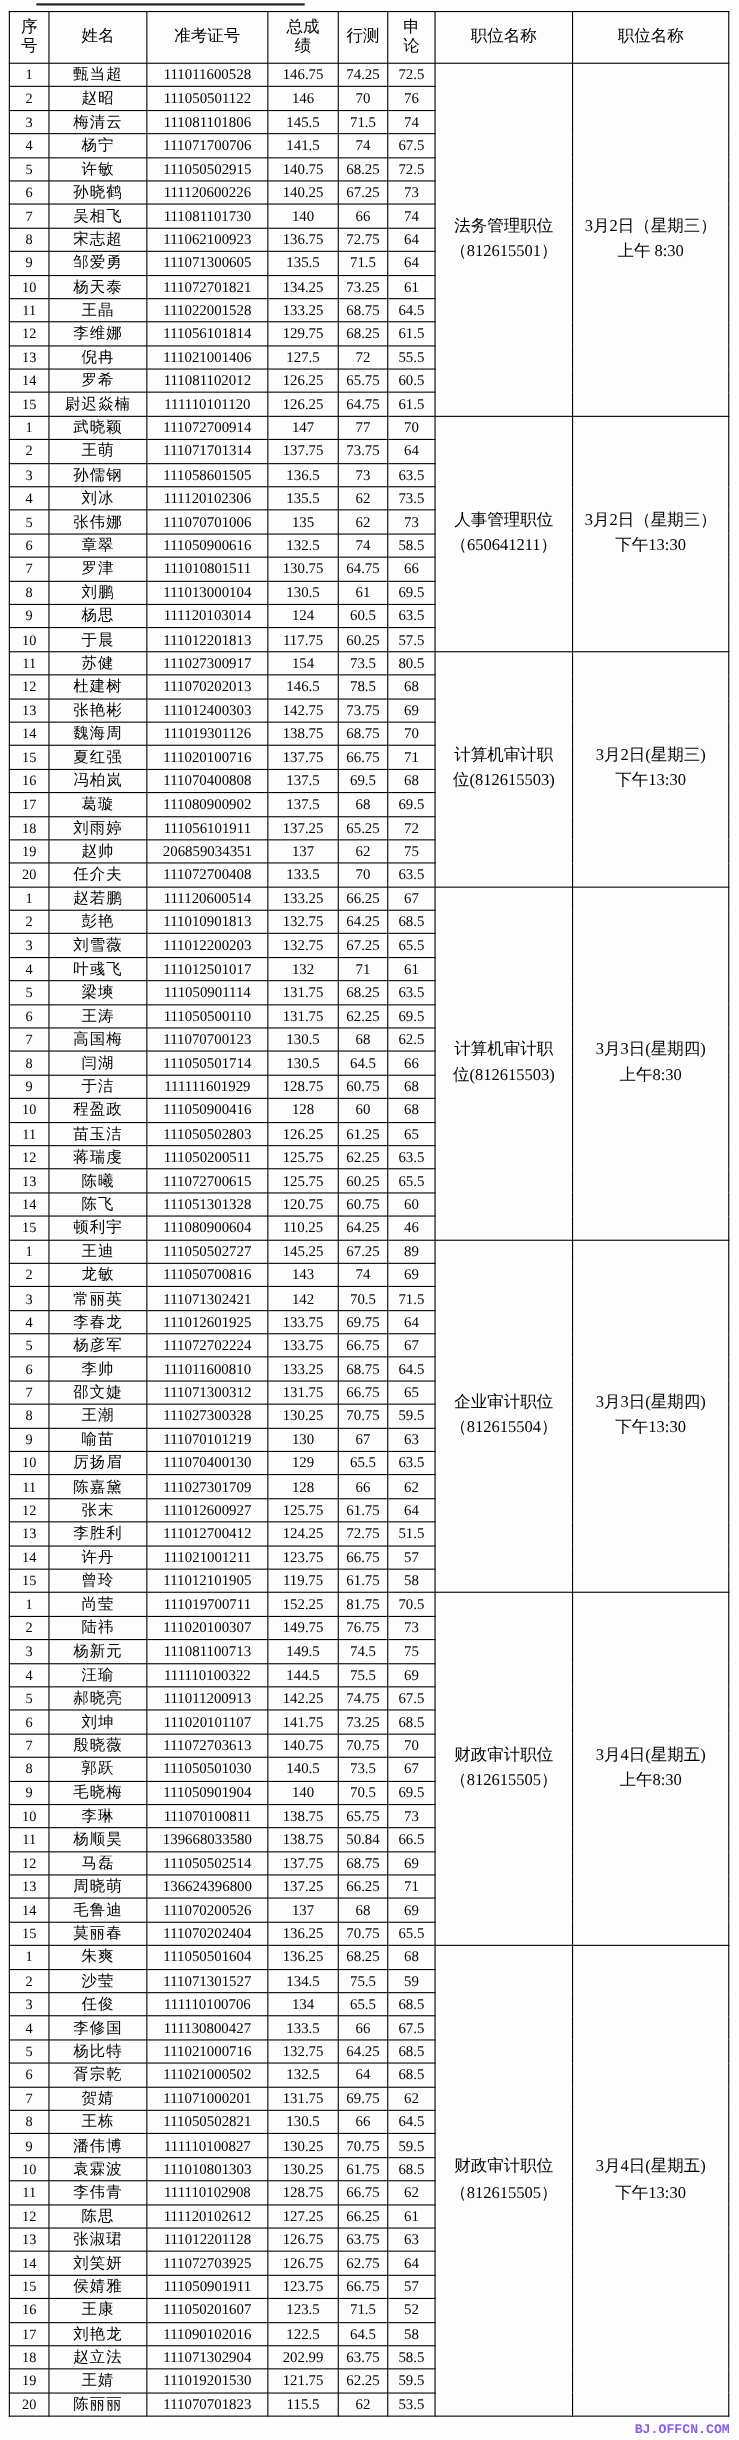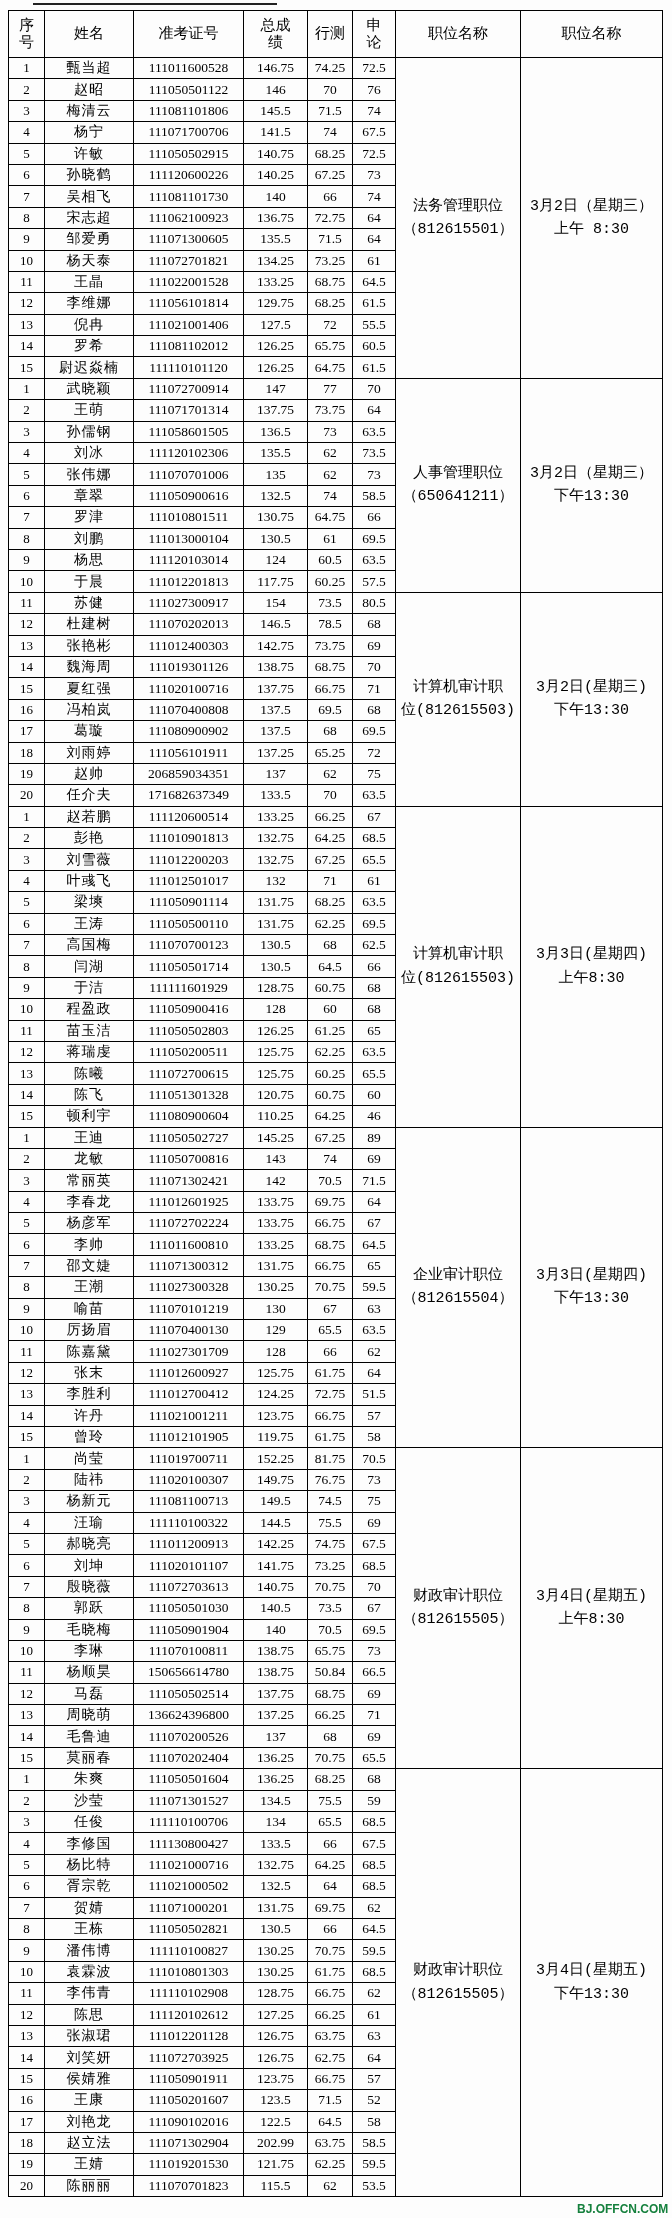--- a/index.html
+++ b/index.html
@@ -30,26 +30,26 @@
     font-size:15px;font-weight:bold;
     white-space:pre-line;line-height:1.15;
   }
   td.c-seq{font-size:13px;}
   td.c-name{font-size:14px;letter-spacing:1px;}
   td.c-ticket{font-size:13.5px;}
   td.c-total,td.c-xc,td.c-sl{font-size:13.5px;}
   td.c-pos,td.c-time{
     font-size:15px;font-weight:bold;line-height:1.55;
   }
-  td.c-pos div,td.c-time div{white-space:nowrap;font-family:Liberation Mono, monospace;}
+  td.c-pos div,td.c-time div{white-space:nowrap;}
   .watermark{
     position:absolute;left:577px;top:2202px;
-    font-family:Liberation Sans, sans-serif;
+    font-family:Liberation Mono, monospace;
     font-size:12px;font-weight:bold;
-    color:#15803d;letter-spacing:0px;white-space:nowrap;
+    color:#8b5cf6;letter-spacing:0px;white-space:nowrap;
   }
 </style>
 </head>
 <body>
 
 <div class="top-artifact"></div>
 
 <table class="sched">
   <colgroup>
     <col style="width:36px">
@@ -369,21 +369,21 @@
         <td class="c-seq">19</td>
         <td class="c-name">赵帅</td>
         <td class="c-ticket">206859034351</td>
         <td class="c-total">137</td>
         <td class="c-xc">62</td>
         <td class="c-sl">75</td>
       </tr>
       <tr>
         <td class="c-seq">20</td>
         <td class="c-name">任介夫</td>
-        <td class="c-ticket">171682637349</td>
+        <td class="c-ticket">111072700408</td>
         <td class="c-total">133.5</td>
         <td class="c-xc">70</td>
         <td class="c-sl">63.5</td>
       </tr>
       <tr>
         <td class="c-seq">1</td>
         <td class="c-name">赵若鹏</td>
         <td class="c-ticket">111120600514</td>
         <td class="c-total">133.25</td>
         <td class="c-xc">66.25</td>
@@ -721,21 +721,21 @@
         <td class="c-seq">10</td>
         <td class="c-name">李琳</td>
         <td class="c-ticket">111070100811</td>
         <td class="c-total">138.75</td>
         <td class="c-xc">65.75</td>
         <td class="c-sl">73</td>
       </tr>
       <tr>
         <td class="c-seq">11</td>
         <td class="c-name">杨顺昊</td>
-        <td class="c-ticket">150656614780</td>
+        <td class="c-ticket">139668033580</td>
         <td class="c-total">138.75</td>
         <td class="c-xc">50.84</td>
         <td class="c-sl">66.5</td>
       </tr>
       <tr>
         <td class="c-seq">12</td>
         <td class="c-name">马磊</td>
         <td class="c-ticket">111050502514</td>
         <td class="c-total">137.75</td>
         <td class="c-xc">68.75</td>

